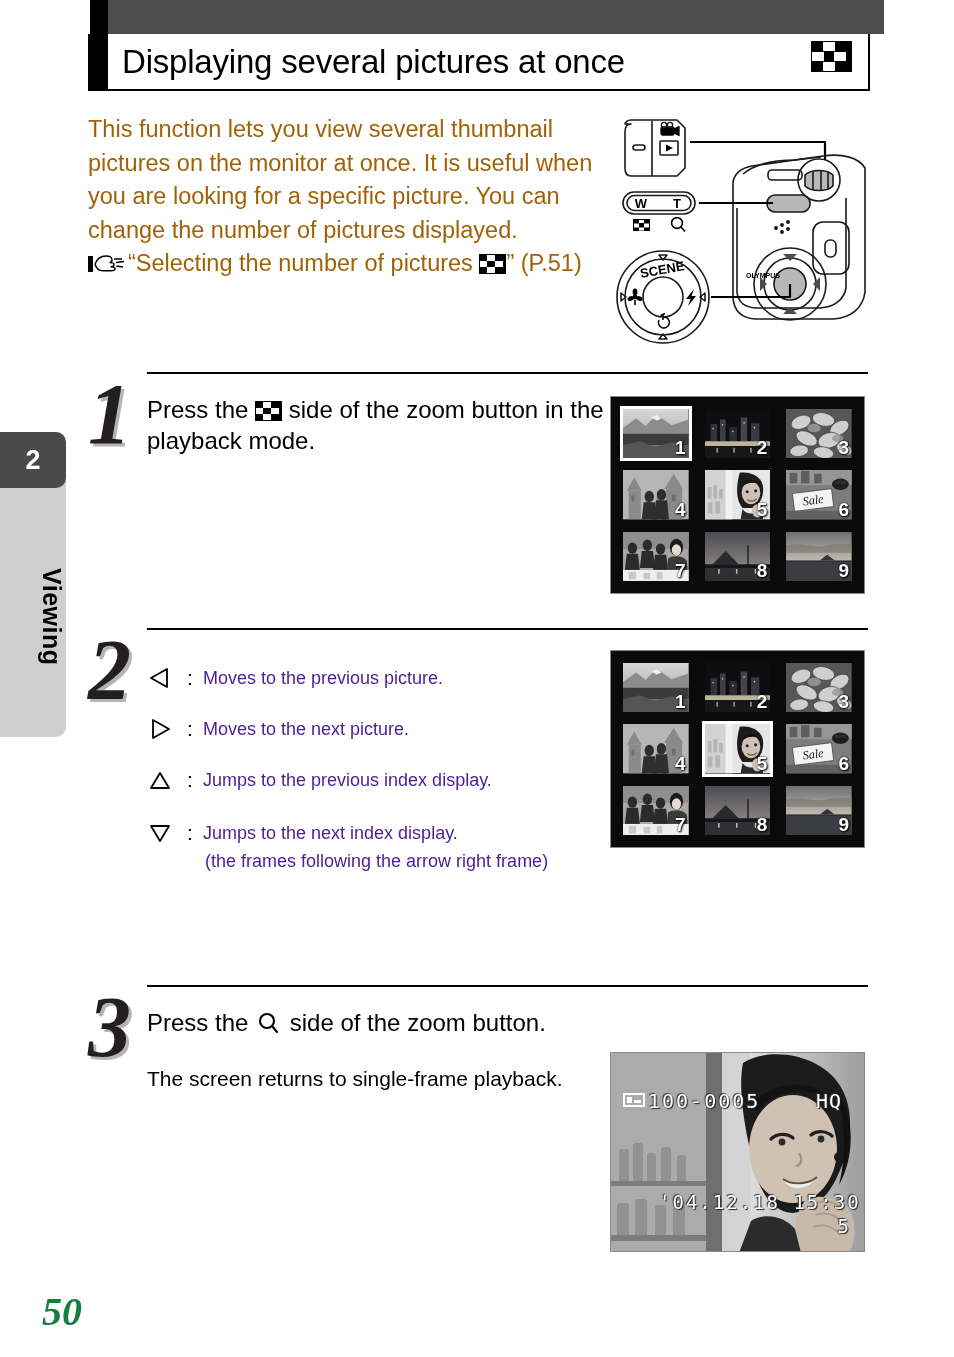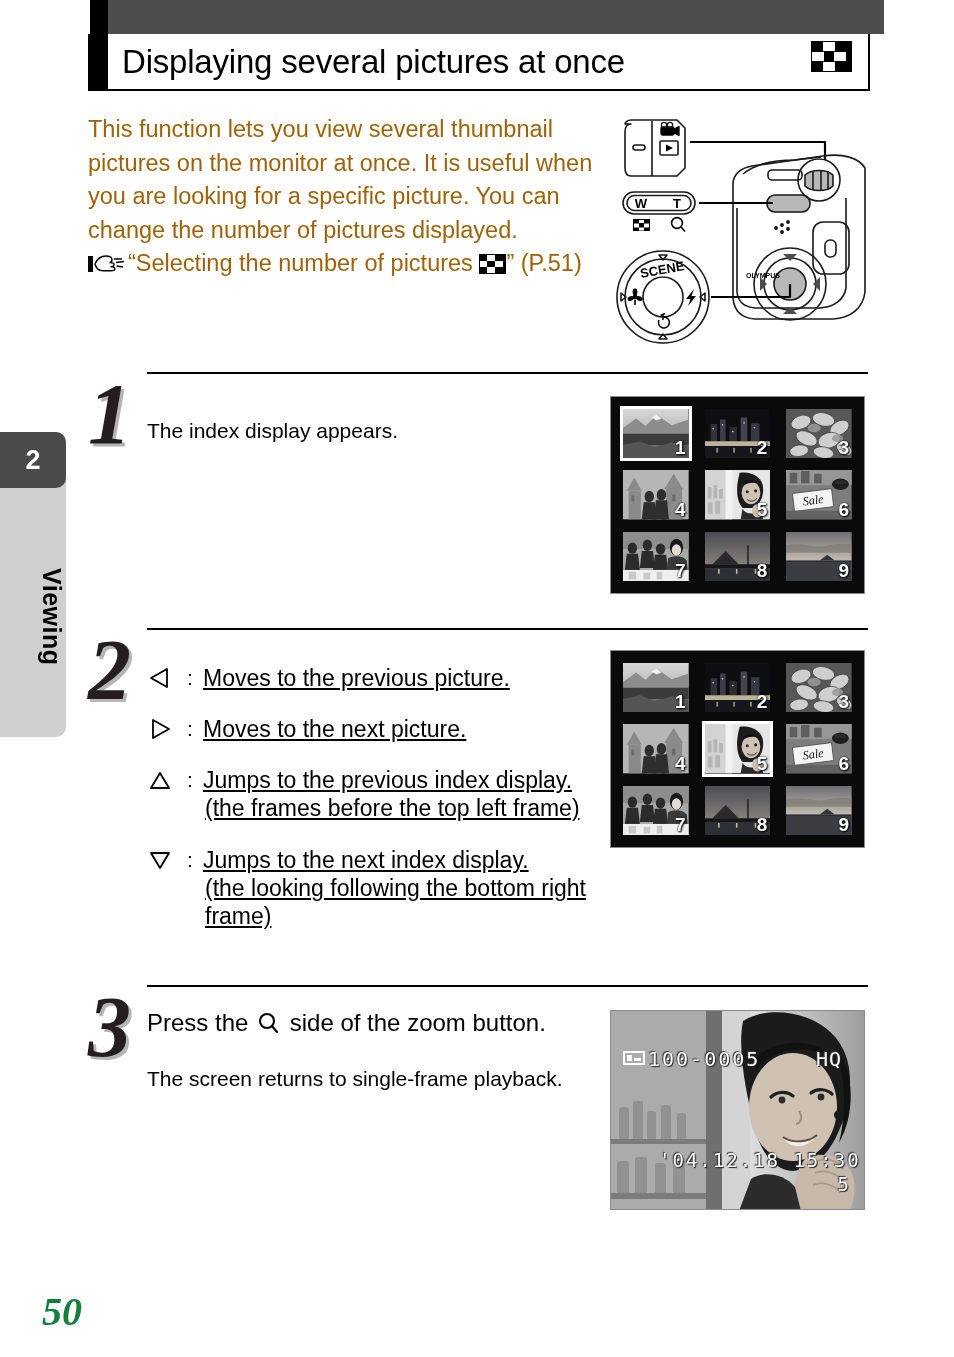--- a/index.html
+++ b/index.html
@@ -107,21 +107,21 @@
     text-shadow: 3px 3px 0 #b5b5b5;
   }
   .step-body { position: absolute; left: 59px; top: 22px; width: 500px; }
   .step-head { font-size: 24px; line-height: 31px; color: #000; }
   .step-sub  { font-size: 21px; line-height: 29px; color: #000; margin-top: 22px; }
 
   .arrow-list { margin-top: 14px; }
   .arrow-row { display: flex; align-items: flex-start; margin-bottom: 22px; }
   .arrow-gl { width: 40px; flex: none; padding-top: 3px; }
   .arrow-colon { width: 16px; flex: none; font-size: 21px; line-height: 28px; }
-  .arrow-txt { font-size: 23px; line-height: 28px; color: #000000; text-decoration: underline; }
+  .arrow-txt { font-size: 18px; line-height: 28px; color: #4c1d95; }
   .arrow-txt .sub2 { display: block; padding-left: 2px; }
 
   
   .lcd {
     position: absolute;
     background: #0a0a0a;
     border: 1px solid #8a8a8a;
     overflow: hidden;
   }
   .grid {
@@ -142,21 +142,21 @@
     color: #fff; font-size: 19px; font-weight: bold;
     font-family: "Liberation Sans", sans-serif;
     text-shadow: 0 0 2px #000, 1px 1px 2px #000;
     z-index: 4;
   }
 
   
   .lcd-single {
     position: absolute;
     border: 1px solid #8a8a8a;
-    overflow: hidden; background: #14532d;
+    overflow: hidden; background: #14532d; margin-top: 42px;
   }
   .osd {
     position: absolute; color: #fff;
     font-family: "DejaVu Sans Mono", monospace;
     text-shadow: 1px 1px 1px #222, -1px -1px 1px #333;
     z-index: 5;
   }
   .osd-file { left: 12px; top: 36px; font-size: 20px; letter-spacing: 2px; }
   .osd-hq   { right: 22px; top: 36px; font-size: 20px; letter-spacing: 1px; }
   .osd-date { left: 48px; bottom: 38px; font-size: 19px; letter-spacing: 2px; text-align: right; }
@@ -330,21 +330,21 @@
           <path d="M96 185 L175 185 L175 172"></path>
         </g>
       </g>
     </svg>
   </div>
 
   <div class="step" style="top:372px;">
     <div class="step-rule"></div>
     <div class="step-num">1</div>
     <div class="step-body">
-      <div class="step-sub">The index display appears.</div>
+      <div class="step-head"><span>Press the </span><span class="idx-icon idx-sm"><i class="a"></i><i class="b"></i><i class="c"></i><i class="d"></i></span><span> side of the zoom button in the playback mode.</span></div>
     </div>
 
     <div class="lcd" style="left:522px; top:24px; width:255px; height:198px;">
       <div class="grid">
         <div class="cell sel">
           <div class="thumb">
             <svg width="100%" height="100%" viewBox="0 0 70 52" preserveAspectRatio="none">
               <defs>
                   <linearGradient id="s1a" x1="0" y1="0" x2="0" y2="1">
                 <stop offset="0" stop-color="#d8d8d8"></stop>
@@ -582,33 +582,32 @@
         </div>
         <div class="arrow-row">
           <span class="arrow-gl">
             <svg width="26" height="22" viewBox="0 0 26 22">
                 <path d="M4 19 L22 19 L13 4 Z" fill="none" stroke="#000" stroke-width="1.8" stroke-linejoin="round"></path>
               </svg>
           </span>
           <span class="arrow-colon">:</span>
           <span class="arrow-txt">
             <span>Jumps to the previous index display.</span>
-            <span class="sub2">(the frames before the top left frame)</span>
           </span>
         </div>
         <div class="arrow-row" style="margin-top:24px;">
           <span class="arrow-gl">
             <svg width="26" height="22" viewBox="0 0 26 22">
                 <path d="M4 4 L22 4 L13 19 Z" fill="none" stroke="#000" stroke-width="1.8" stroke-linejoin="round"></path>
               </svg>
           </span>
           <span class="arrow-colon">:</span>
           <span class="arrow-txt">
             <span>Jumps to the next index display.</span>
-            <span class="sub2">(the looking following the bottom right frame)</span>
+            <span class="sub2">(the frames following the arrow right frame)</span>
           </span>
         </div>
       </div>
     </div>
 
     <div class="lcd" style="left:522px; top:22px; width:255px; height:198px;">
       <div class="grid">
         <div class="cell">
           <div class="thumb">
             <svg width="100%" height="100%" viewBox="0 0 70 52" preserveAspectRatio="none">

